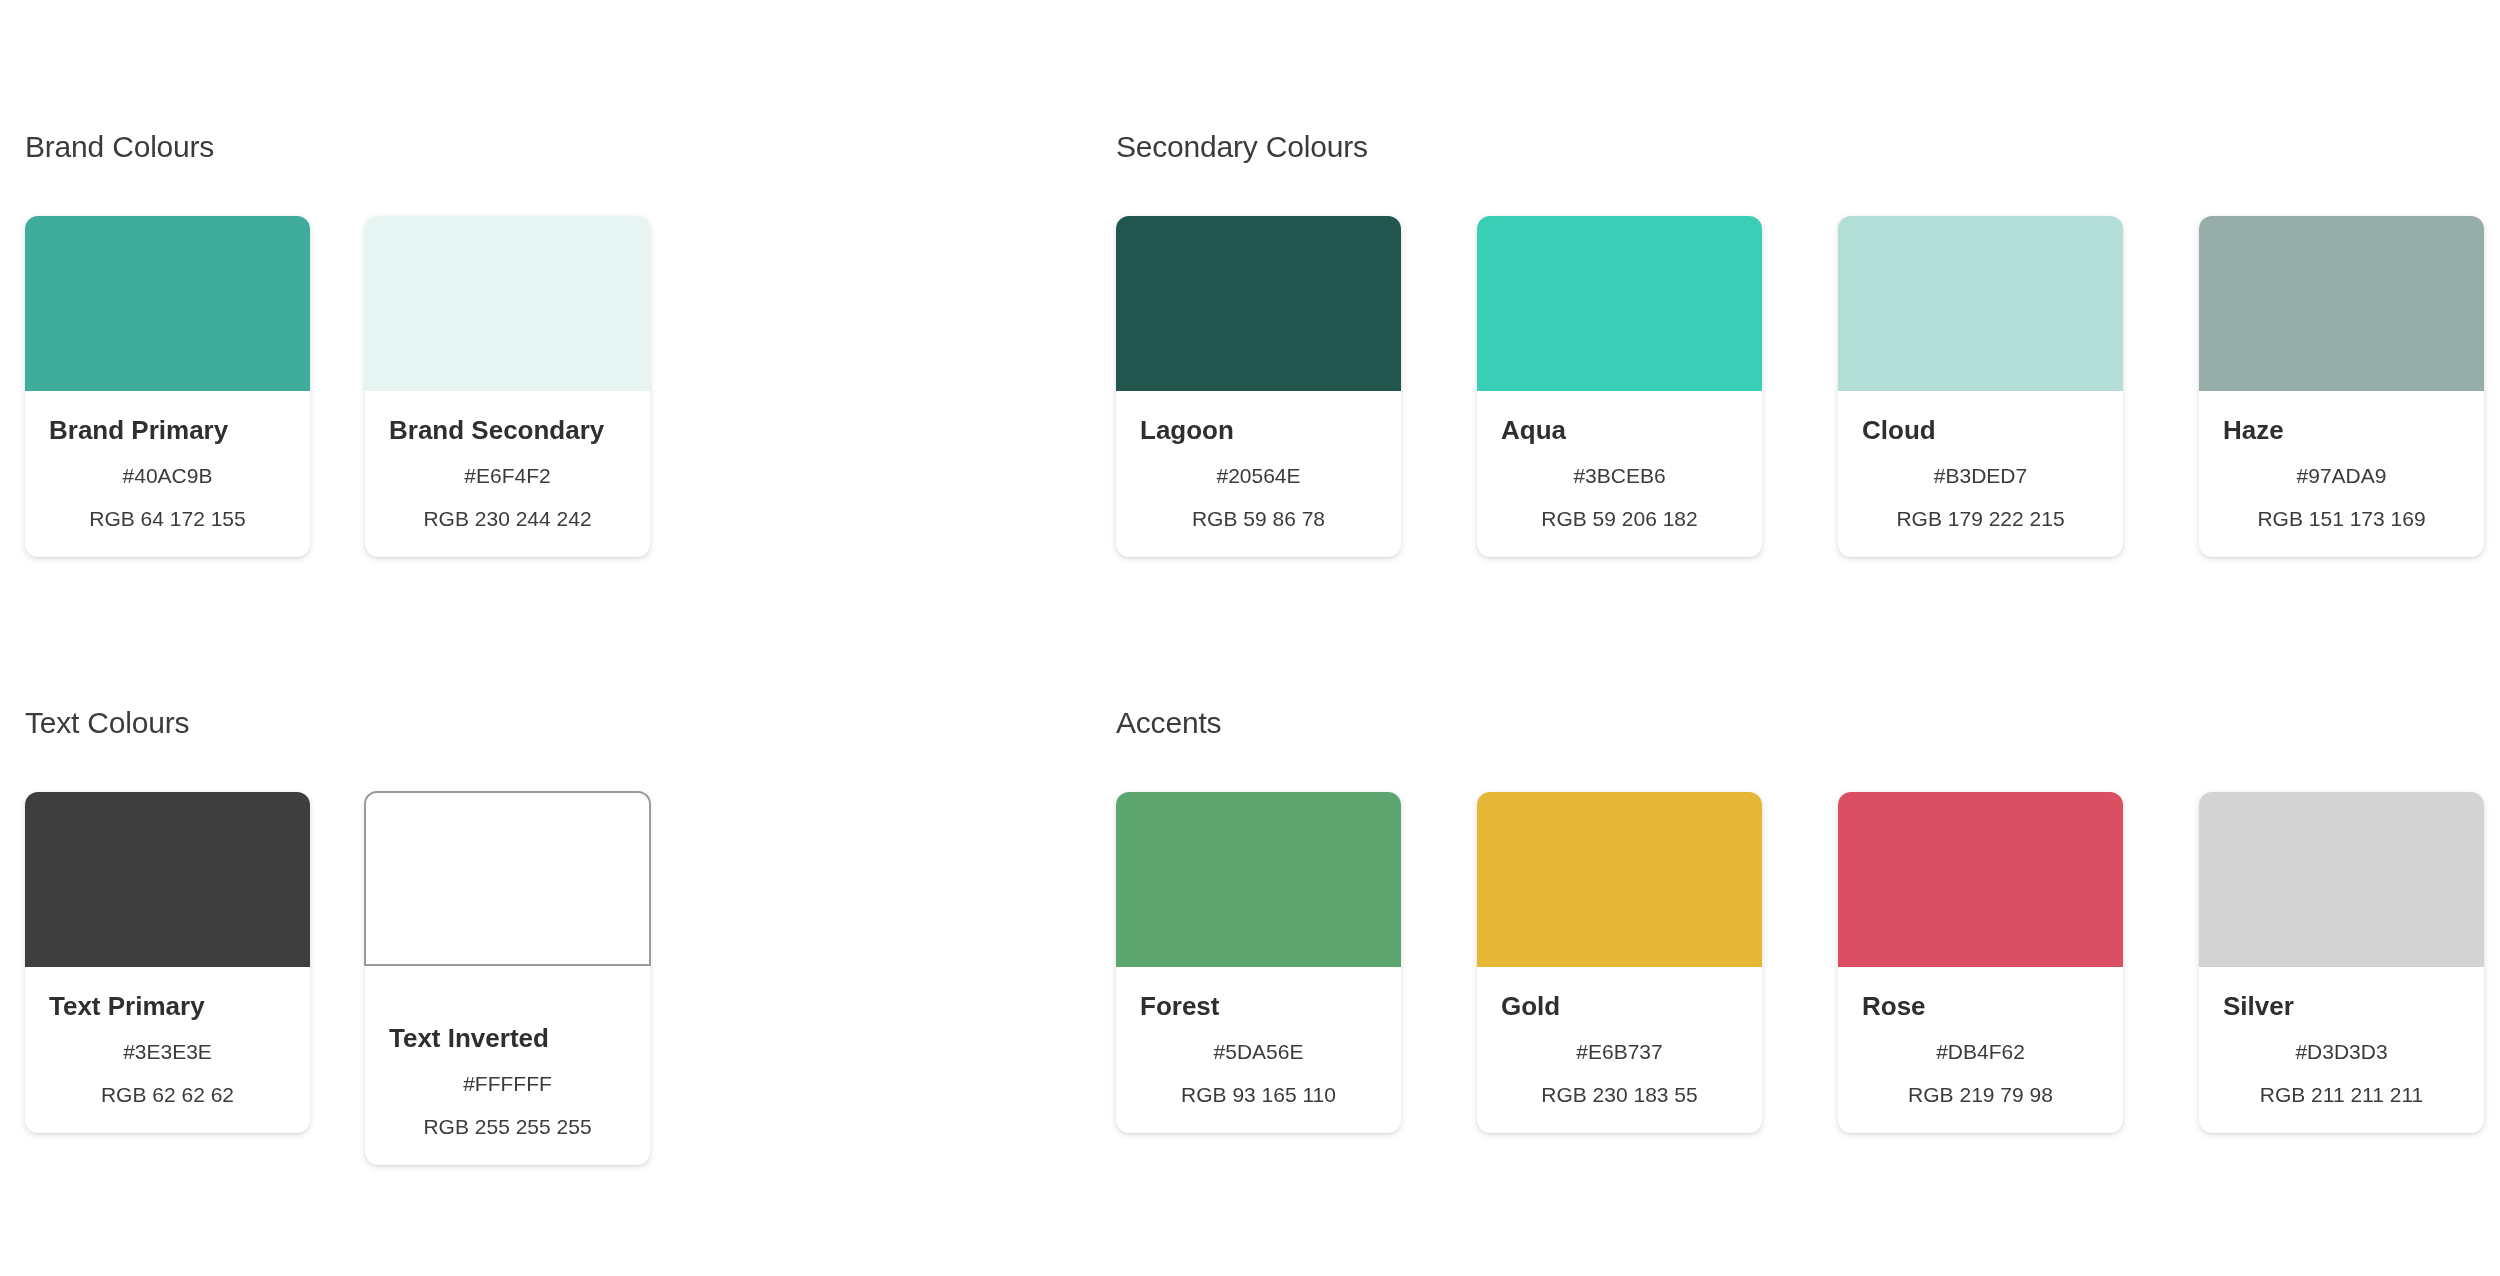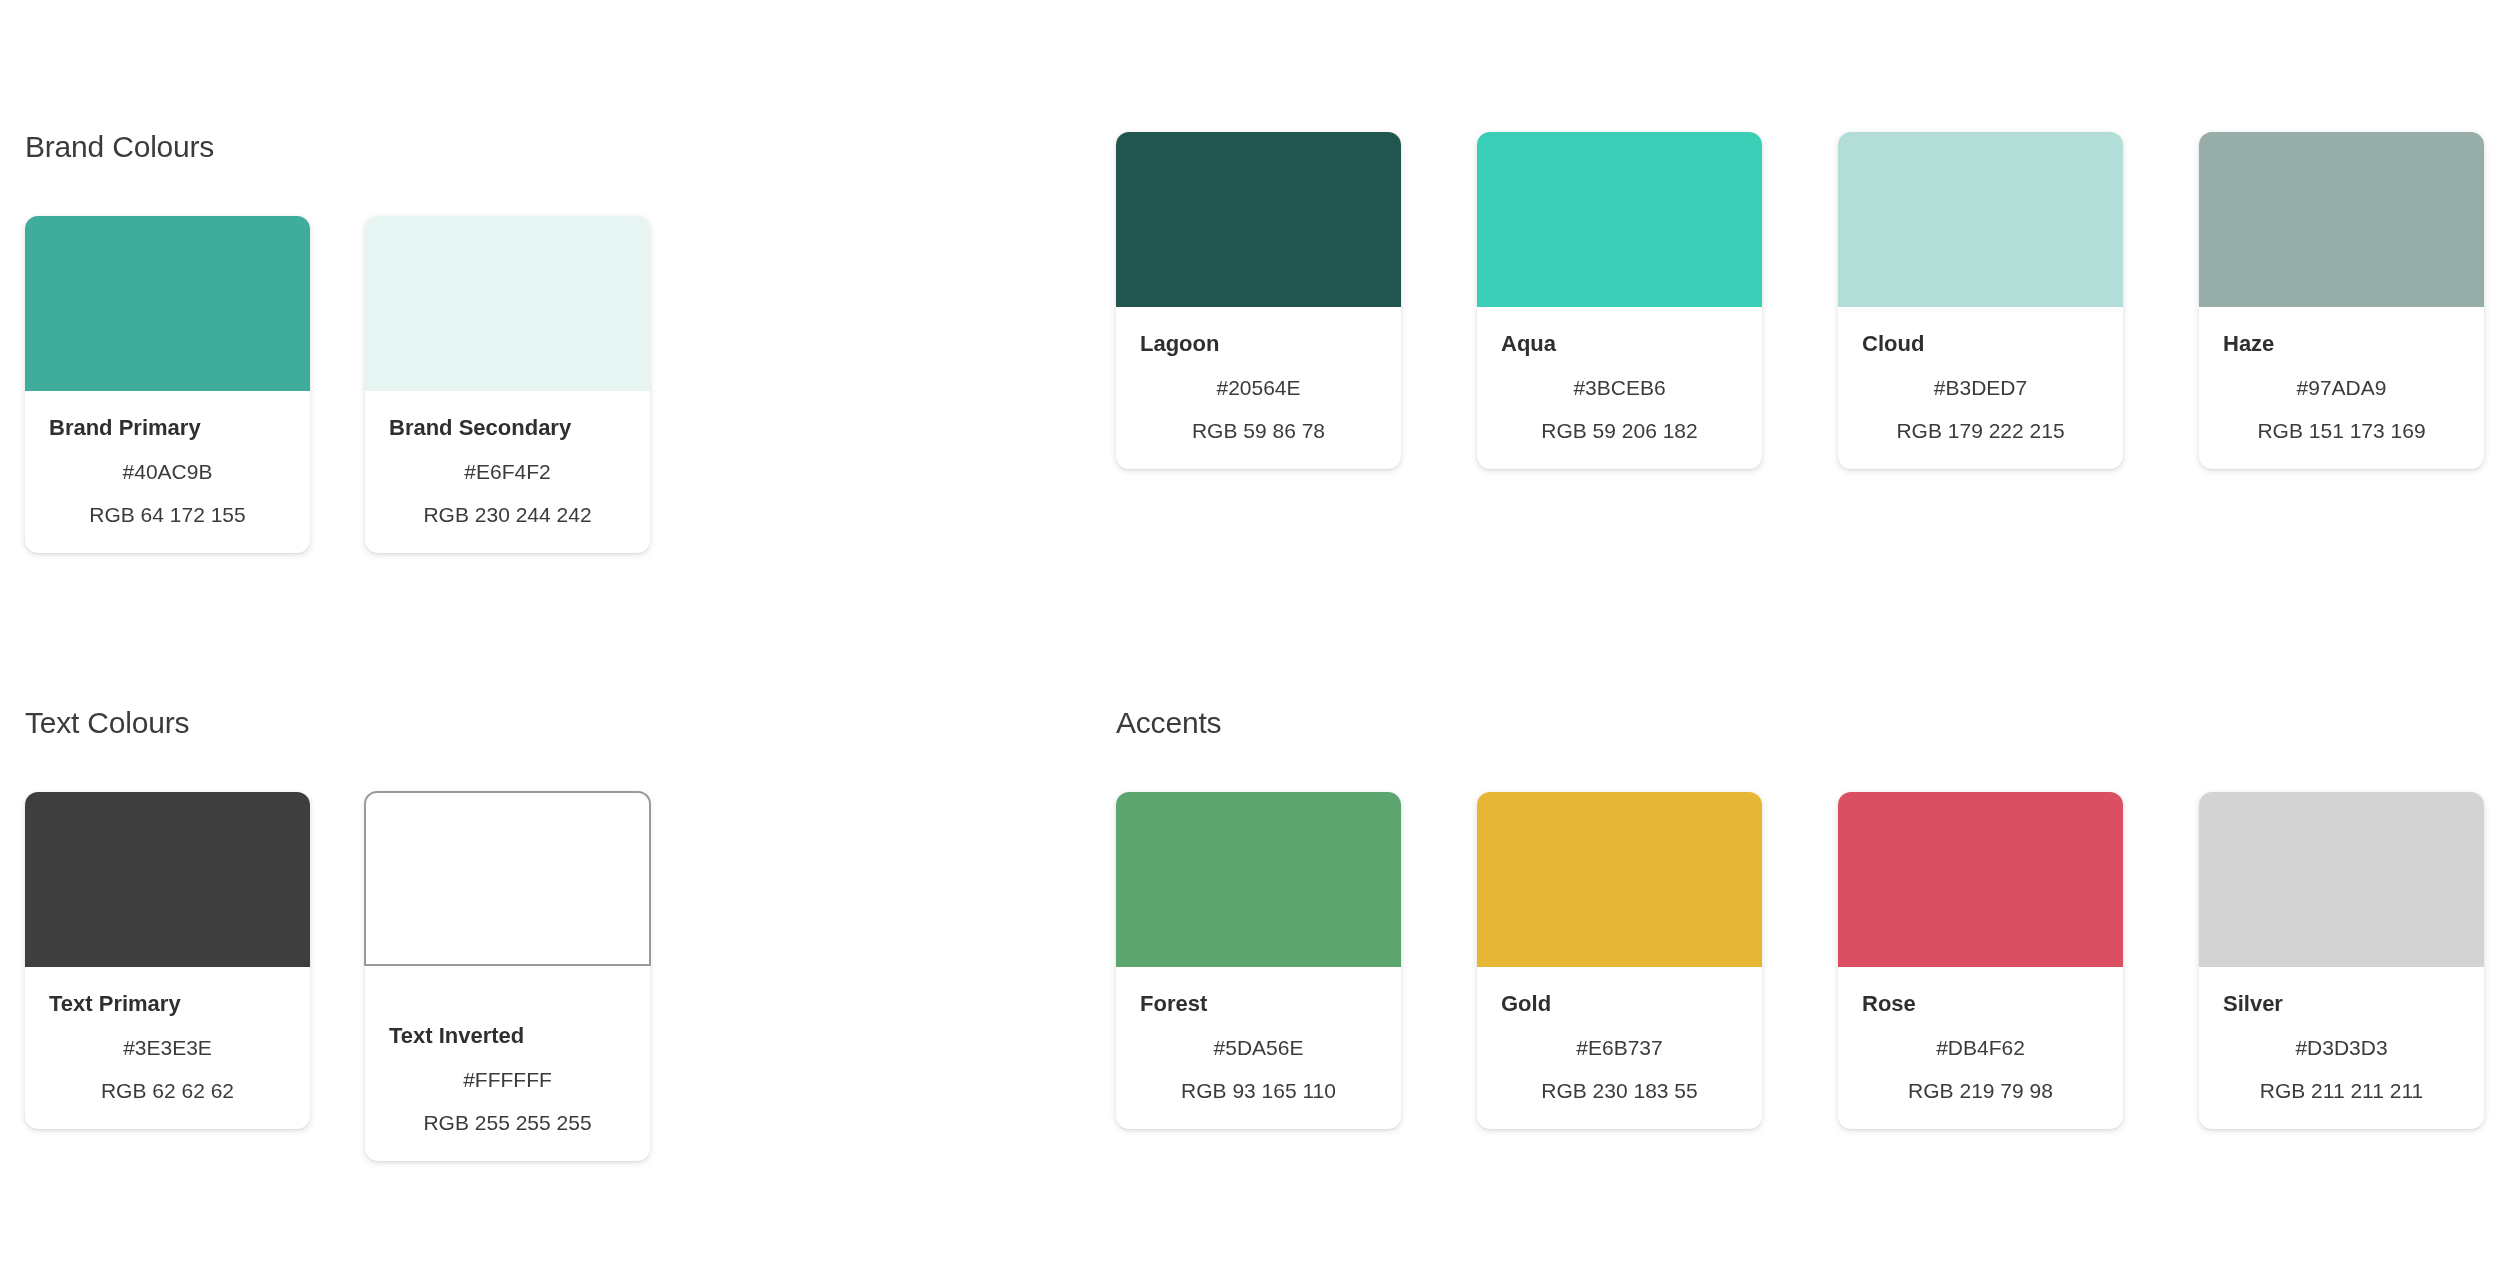--- a/index.html
+++ b/index.html
@@ -74,21 +74,21 @@
     height: 175px;
     width: 100%;
     display: block;
   }
 
   .card-body {
     padding: 26px 24px 28px 24px;
   }
 
   .swatch-name {
-    font-size: 22px;
+    font-size: 26px;
     font-weight: 700;
     color: #2f2f2f;
     line-height: 1;
     margin-bottom: 22px;
     white-space: nowrap;
   }
 
   .swatch-hex,
   .swatch-rgb {
     font-size: 21px;
@@ -140,20 +140,21 @@
             <div class="swatch" style="background-color: rgb(230, 244, 242);"></div>
             <div class="card-body">
               <div class="swatch-name">Brand Secondary</div>
               <div class="swatch-hex">#E6F4F2</div>
               <div class="swatch-rgb">RGB 230 244 242</div>
             </div>
           </div>
         </div>
       </div>
       <div class="section col-right">
+        <h2 class="section-title">Secondary Colours</h2>
         <div class="cards right-row">
           <div class="card">
             <div class="swatch" style="background-color: rgb(32, 86, 78);"></div>
             <div class="card-body">
               <div class="swatch-name">Lagoon</div>
               <div class="swatch-hex">#20564E</div>
               <div class="swatch-rgb">RGB 59 86 78</div>
             </div>
           </div>
           <div class="card">

